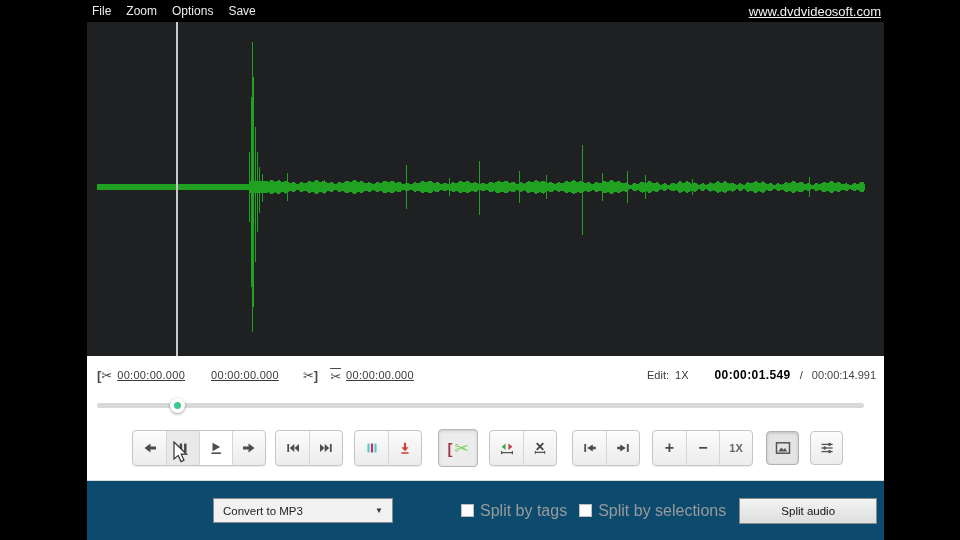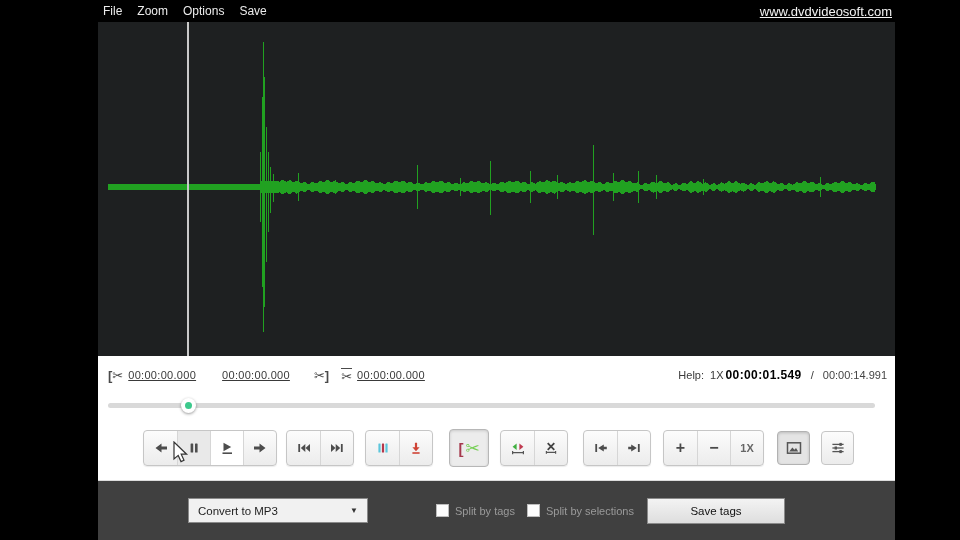--- a/index.html
+++ b/index.html
@@ -1,19 +1,19 @@
 <!DOCTYPE html>
 <html><head>
 <meta charset="utf-8">
 <style>
   * { margin:0; padding:0; box-sizing:border-box; }
   html,body { width:960px; height:540px; background:#000; overflow:hidden;
               font-family:"Liberation Sans", sans-serif; }
   .stage { position:relative; width:960px; height:540px; background:#000; }
-  .app { position:absolute; left:98px; top:0; width:797px; height:540px;
+  .app { position:absolute; left:87px; top:0; width:797px; height:540px;
          background:#fff; display:flex; flex-direction:column; }
 
   
   .menubar { height:22px; background:#000; color:#ececec; display:flex;
              align-items:center; font-size:12px; padding:0 3px; flex:0 0 auto; }
   .menu-item { margin-right:11px; padding:1px 2px; cursor:default; }
   .site-link { margin-left:auto; color:#f2f2f2; text-decoration:underline;
                font-size:13px; cursor:pointer; }
 
   
@@ -25,21 +25,21 @@
   .timebar { height:38px; display:flex; align-items:center; font-size:11px;
              color:#3a3a3a; padding:0 8px 0 10px; flex:0 0 auto; white-space:nowrap; }
   .tb-icon { font-size:13px; color:#4a4a4a; line-height:1; }
   .tb-bracket { font-size:13px; color:#4a4a4a; font-weight:bold; }
   .tb-time { margin-left:5px; letter-spacing:0.3px;text-decoration:underline; }
   .t2 { margin-left:26px; }
   .sc-close { margin-left:24px; }
   .sc-over { margin-left:12px; border-top:1px solid #4a4a4a; padding-top:1px; }
   .zoom-label { margin-left:auto; }
   .zoom-val { margin-left:6px; }
-  .cur-time { margin-left:2px; font-weight:bold; color:#000; font-size:12px; letter-spacing:0.4px; }
+  .cur-time { margin-left:26px; font-weight:bold; color:#000; font-size:12px; letter-spacing:0.4px; }
   .t-sep { margin-left:9px; }
   .tot-time { margin-left:9px; color:#444;text-align:right; }
 
   
   .slider-row { height:22px; position:relative; flex:0 0 auto; }
   .slider-track { position:absolute; left:10px; right:20px; top:9px; height:5px;
                   background:#d9d9d9; border-radius:3px; }
   .slider-thumb { position:absolute; top:-5px; width:15px; height:15px; background:#fff;
                   border-radius:50%; box-shadow:0 1px 3px rgba(0,0,0,.4); }
   .slider-thumb .dot { width:7px; height:7px; border-radius:50%; margin:4px; background:#3cc98c; }
@@ -62,27 +62,27 @@
                         box-shadow:inset 0 1px 3px rgba(0,0,0,.18); }
   .cut-btn { width:40px; height:38px; border:1px solid #b7b7b7; border-radius:4px;
              background:#ececec; box-shadow:inset 0 1px 3px rgba(0,0,0,.15);
              display:flex; align-items:center; justify-content:center; cursor:pointer; }
   .cut-bracket { color:#a5394d; font-size:15px; font-weight:bold; margin-right:2px; }
   .cut-scissors { color:#74cf52; font-size:17px; line-height:1; }
   .txt-icon { font-size:16px; font-weight:bold; color:#4a4a4a; line-height:1; }
   .txt-1x { font-size:11px; font-weight:bold; color:#666; }
 
   
-  .bottombar { flex:1; border-top:1px solid #dcdcdc; background:#404040;
-               display:flex; align-items:center; }
+  .bottombar { flex:1; border-top:1px solid #dcdcdc; background:#0c4a6e;
+               display:flex; align-items:center;padding-left:36px; }
   .format-select { margin-left:90px; width:180px; height:25px; background:#f1f1f1;
                    border:1px solid #8a8a8a; display:flex; align-items:center;
                    padding:0 9px; font-size:11.5px; color:#1e1e1e; cursor:pointer; }
   .format-caret { margin-left:auto; font-size:8px; color:#333; }
-  .chk { display:flex; align-items:center; font-size:11px; color:#9a9a9a; cursor:pointer;justify-content:center; }
+  .chk { display:flex; align-items:center; font-size:16px; color:#9a9a9a; cursor:pointer;justify-content:center; }
   .chk .box { width:13px; height:13px; border:1px solid #bdbdbd; background:#fdfdfd;
               margin-right:6px; flex:0 0 auto; }
   .chk1 { margin-left:68px; } .chk2 { margin-left:12px; }
   .save-btn { margin-left:13px; width:138px; height:26px;
               background:linear-gradient(#f3f3f3,#dedede); border:1px solid #8a8a8a;
               font-size:11.5px; color:#111; font-family:"Liberation Sans",sans-serif; cursor:pointer; }
 
   .cursor { position:absolute; left:172px; top:441px; pointer-events:none; z-index:50; }
   svg .ic { fill:#4d4d4d; }
 </style>
@@ -109,21 +109,21 @@
 
     <div class="timebar">
       <span class="tb-bracket">[</span>
         <span class="tb-icon">✂</span>
       <span class="tb-time">00:00:00.000</span>
       <span class="tb-time t2">00:00:00.000</span>
       <span class="sc-close"><span class="tb-icon">✂</span><span class="tb-bracket">]</span></span>
       <span class="tb-icon sc-over">✂</span>
       <span class="tb-time">00:00:00.000</span>
 
-      <span class="zoom-label">Help:</span>
+      <span class="zoom-label">Edit:</span>
       <span class="zoom-val">1X</span>
       <span class="cur-time">00:00:01.549</span>
       <span class="t-sep">/</span>
       <span class="tot-time">00:00:14.991</span>
     </div>
 
     <div class="slider-row">
       <div class="slider-track">
         <div class="slider-thumb" id="seek-thumb" style="left: calc(10.4% - 7px);">
           <div class="dot" style="background: rgb(60, 201, 140);"></div>
@@ -268,20 +268,20 @@
         <span class="format-caret">▼</span>
       </div>
       <div class="chk chk1">
         <span class="box"></span>
         <span>Split by tags</span>
       </div>
       <div class="chk chk2">
         <span class="box"></span>
         <span>Split by selections</span>
       </div>
-      <button class="save-btn">Save tags</button>
+      <button class="save-btn">Split audio</button>
     </div>
   </div>
 
   <svg class="cursor" width="20" height="24">
     <path d="M2 1 L2 18 L6.2 14.4 L9 20.6 L12 19.2 L9.2 13.2 L14.6 13.2 Z" fill="#fff" stroke="#333" stroke-width="1.2"></path>
   </svg>
 </div>
 
 </body></html>

